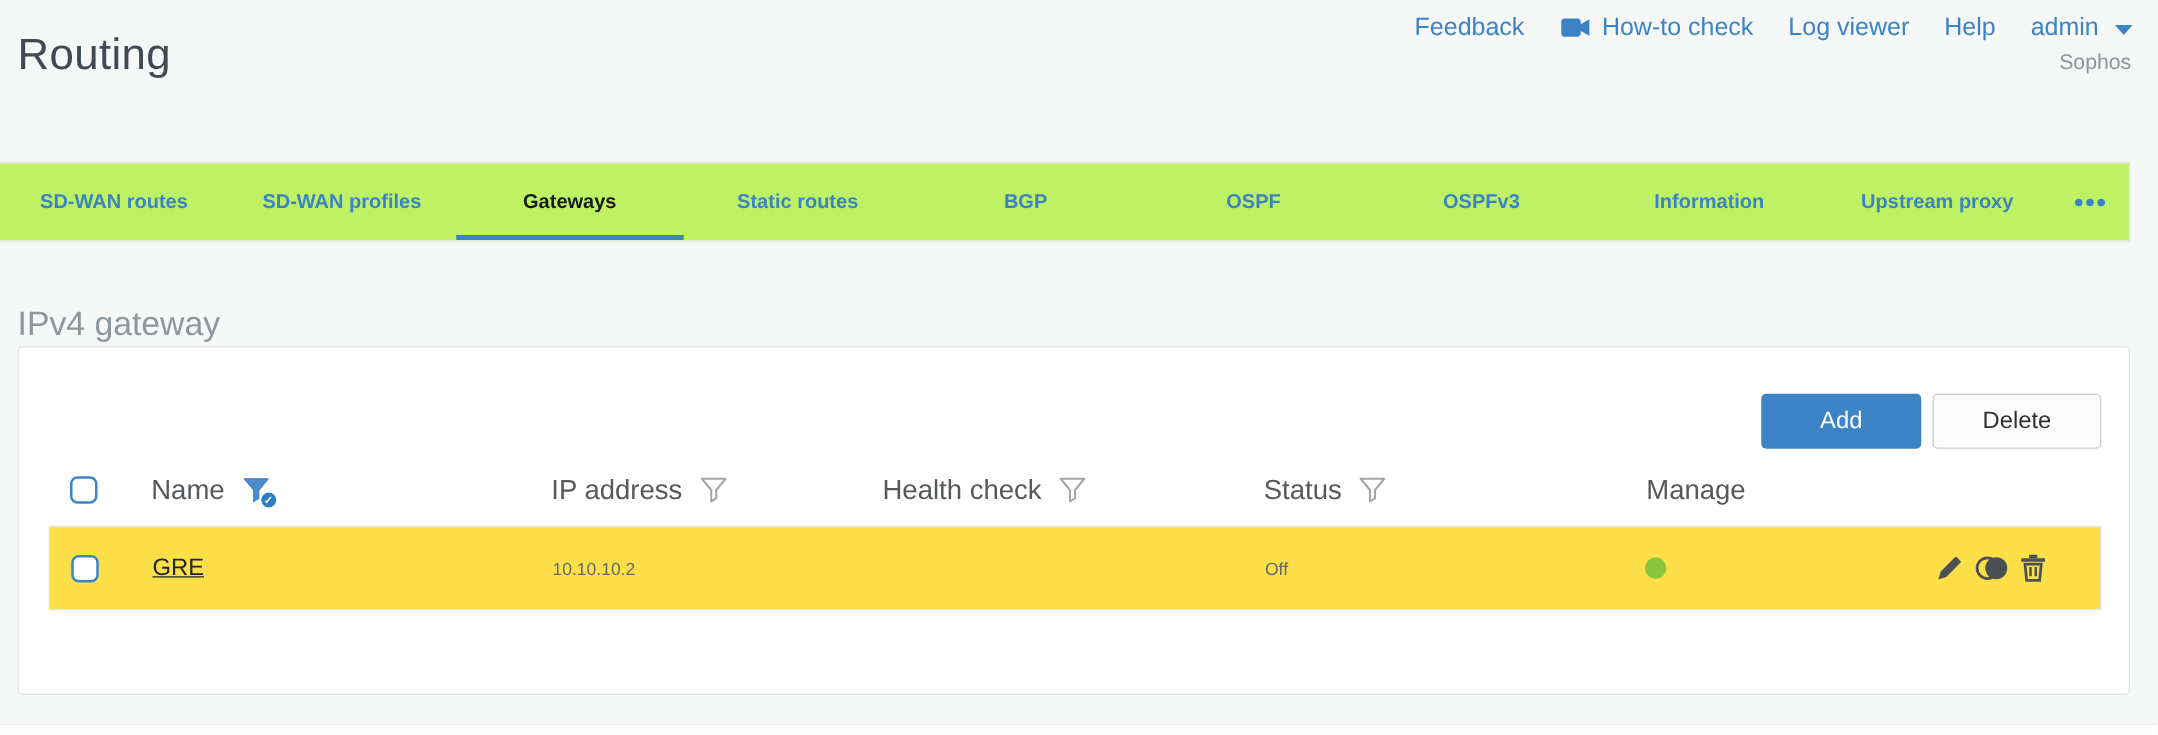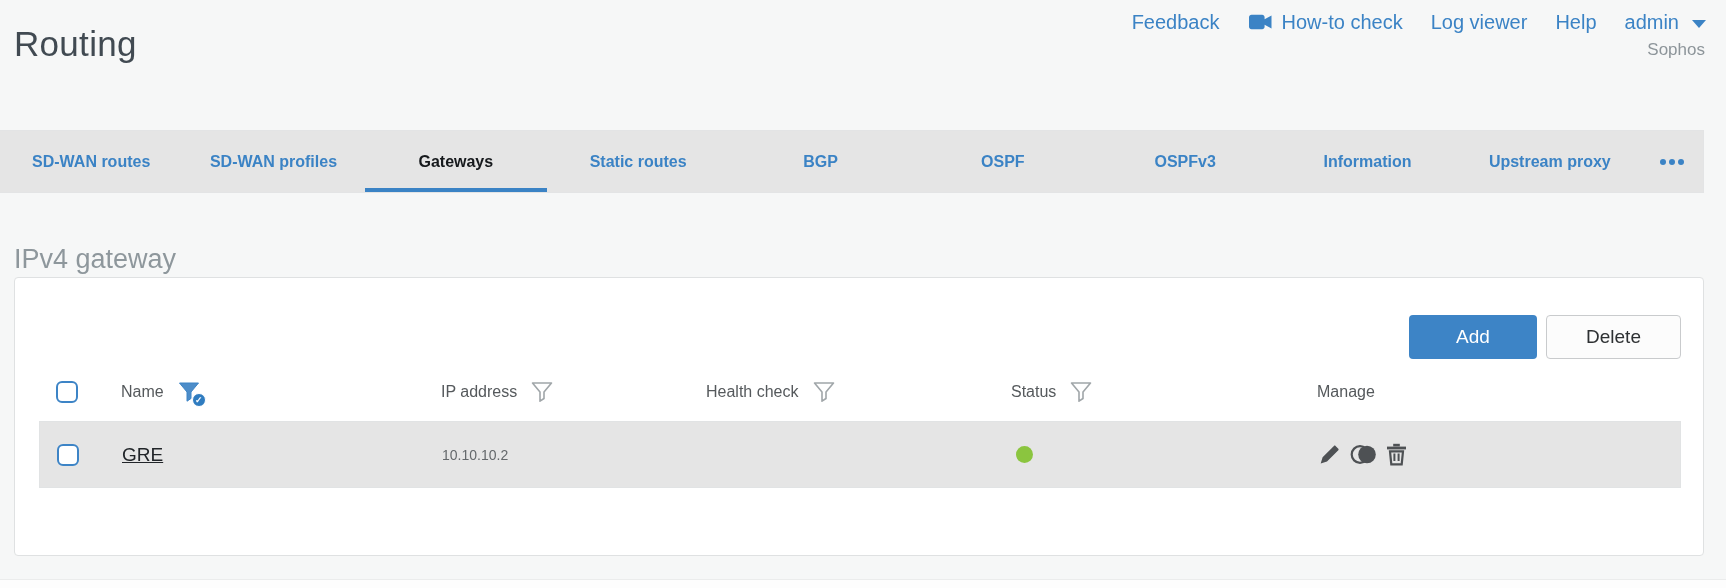--- a/index.html
+++ b/index.html
@@ -10,21 +10,21 @@
 
   
   .page-title { position:absolute; left:14px; top:0px; font-size:35px; font-weight:400; color:#414a52; letter-spacing:0.3px;margin-top:24px; }
   .top-nav { position:absolute; top:11px; right:20px; display:flex; align-items:center; gap:28px; font-size:20px; font-weight:500; color:#3b83c5; }
   .nav-link { display:flex; align-items:center; gap:9px; cursor:pointer; white-space:nowrap; }
   .video-icon svg { display:block; }
   .caret { display:inline-block; width:0; height:0; border-left:7px solid transparent; border-right:7px solid transparent; border-top:8px solid #3b83c5; margin-left:4px; margin-top:2px; }
   .brand { position:absolute; top:40px; right:21px; font-size:17px; color:#8d959a; }
 
   
-  .tabbar { position:absolute; top:130px; left:0; width:1704px; height:63px; background:#e5e5e5;
+  .tabbar { position:absolute; top:130px; left:0; width:1704px; height:63px; background:#bef264;
             border:1px solid #e3e4e5; border-left:none; display:flex; align-items:stretch; }
   .tab { flex:1; display:flex; align-items:center; justify-content:center; font-size:16px; font-weight:700;
          color:#3b83c5; cursor:pointer; position:relative; white-space:nowrap; }
   .tab.active { color:#16191c; }
   .tab.active::after { content:""; position:absolute; bottom:0; left:50%; transform:translateX(-50%);
                        width:182px; height:4px; background:#3b83c5; }
   .tab-more { width:62px; display:flex; align-items:center; justify-content:center; cursor:pointer; }
   .dots { display:flex; gap:3px; }
   .dots i { width:6px; height:6px; border-radius:50%; background:#3b83c5; display:inline-block; }
 
@@ -38,28 +38,28 @@
   .btn { height:44px; font-size:19px; font-family:"Liberation Sans", sans-serif; border-radius:4px; cursor:pointer;
          display:flex; align-items:center; justify-content:center; }
   .btn-add { width:128px; background:#3d84c6; color:#ffffff; border:none;margin-left:18px; }
   .btn-delete { width:135px; background:#fcfcfc; color:#2e3133; border:1px solid #c9cbcd; }
 
   
   .grid { display:grid; grid-template-columns:72px 320px 265px 305px 300px 230px 150px; align-items:center; }
   .thead { position:absolute; left:24px; top:96px; width:1642px; height:36px; }
   .cell { display:flex; align-items:center; gap:13px; padding-left:10px; }
   .cb-cell { padding-left:17px; }
-  .th { font-size:16px; color:#55595c; white-space:nowrap; }
+  .th { font-size:22px; color:#55595c; white-space:nowrap; }
   .filter-wrap { position:relative; width:26px; height:25px; display:flex; align-items:flex-start; cursor:pointer; }
   .badge { position:absolute; right:-3px; bottom:-2px; width:14px; height:14px; border-radius:50%; background:#2f7cc0;
            border:1.5px solid #ffffff; color:#ffffff; font-size:9px; font-weight:700; display:flex; align-items:center; justify-content:center; }
 
   .checkbox { width:22px; height:22px; border:2px solid #3d84c6; border-radius:6px; background:#ffffff; display:inline-block; cursor:pointer; }
 
-  .row { position:absolute; left:24px; top:143px; width:1642px; height:67px; background:#e5e5e5; border:1px solid #e1e3e4; }
+  .row { position:absolute; left:24px; top:143px; width:1642px; height:67px; background:#fde047; border:1px solid #e1e3e4; }
   .row-name { font-size:19px; color:#212529; text-decoration:underline; cursor:pointer; }
   .row-text { font-size:14px; color:#64686b; }
   .status-dot { width:17px; height:17px; border-radius:50%; background:#8bc53f; margin-left:4px; }
   .manage-cell { gap:9px; padding-left:16px; }
   .mi { display:flex; align-items:center; cursor:pointer; }
 
   .bottom-strip { position:absolute; left:0; bottom:0; width:1726px; height:9px; background:#fdfdfd; border-top:1px solid #ebecec; }
 </style>
 </head>
 <body>
@@ -164,20 +164,23 @@
       <div class="cell">
         <span class="row-name">GRE</span>
       </div>
       <div class="cell">
         <span class="row-text">10.10.10.2</span>
       </div>
       <div class="cell">
         <span class="row-text"></span>
       </div>
       <div class="cell">
+        <span class="row-text">Off</span>
+      </div>
+      <div class="cell">
         <span class="status-dot"></span>
       </div>
       <div class="cell manage-cell">
         <span class="mi">
           <svg width="23" height="23" viewBox="0 0 24 24">
               <path fill="#4e5154" d="M2.8 21.4l2-6.6L16.6 3c.5-.5 1.2-.5 1.7 0l2.9 2.9c.5.5.5 1.2 0 1.7L9.4 19.4l-6.6 2z"></path>
             </svg>
         </span>
         <span class="mi">
           <svg width="27" height="23" viewBox="0 0 27 23">

